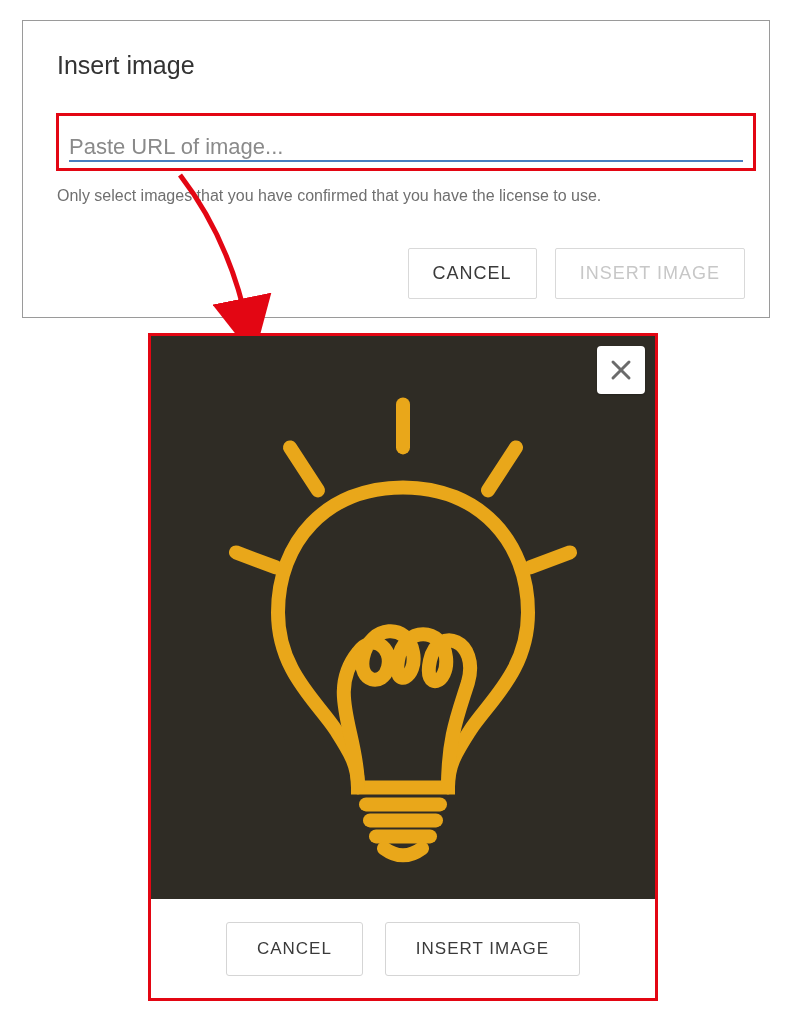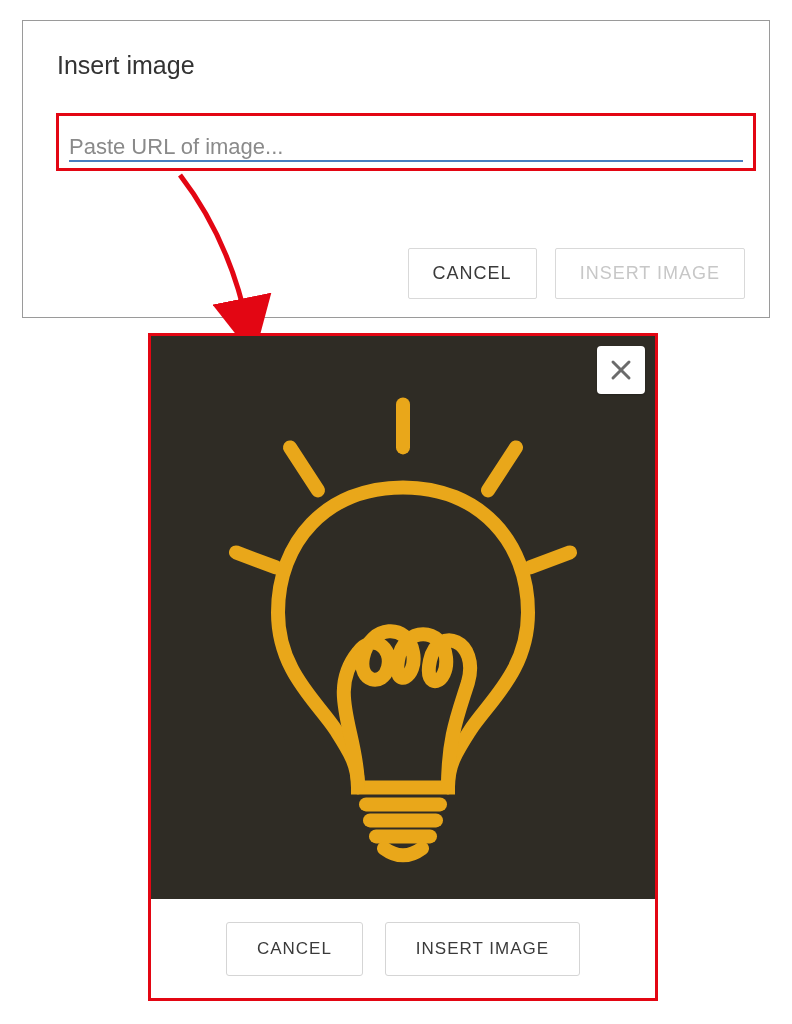--- a/index.html
+++ b/index.html
@@ -158,20 +158,21 @@
 </head>
 <body>
 
 <div class="dialog-url">
   <div class="title">Insert image</div>
 
   <div class="url-input-wrap">
     <input class="url-input" type="text" placeholder="Paste URL of image..." style="">
   </div>
 
+  <div class="helper-text">Only select images that you have confirmed that you have the license to use.</div>
 
   <div class="btn-row">
     <button class="btn">CANCEL</button>
     <button class="btn disabled">INSERT IMAGE</button>
   </div>
 </div>
 
 <svg class="arrow" viewBox="0 0 120 180">
   <defs>
     <marker id="ah" markerWidth="12" markerHeight="12" refX="6" refY="6" orient="auto">

